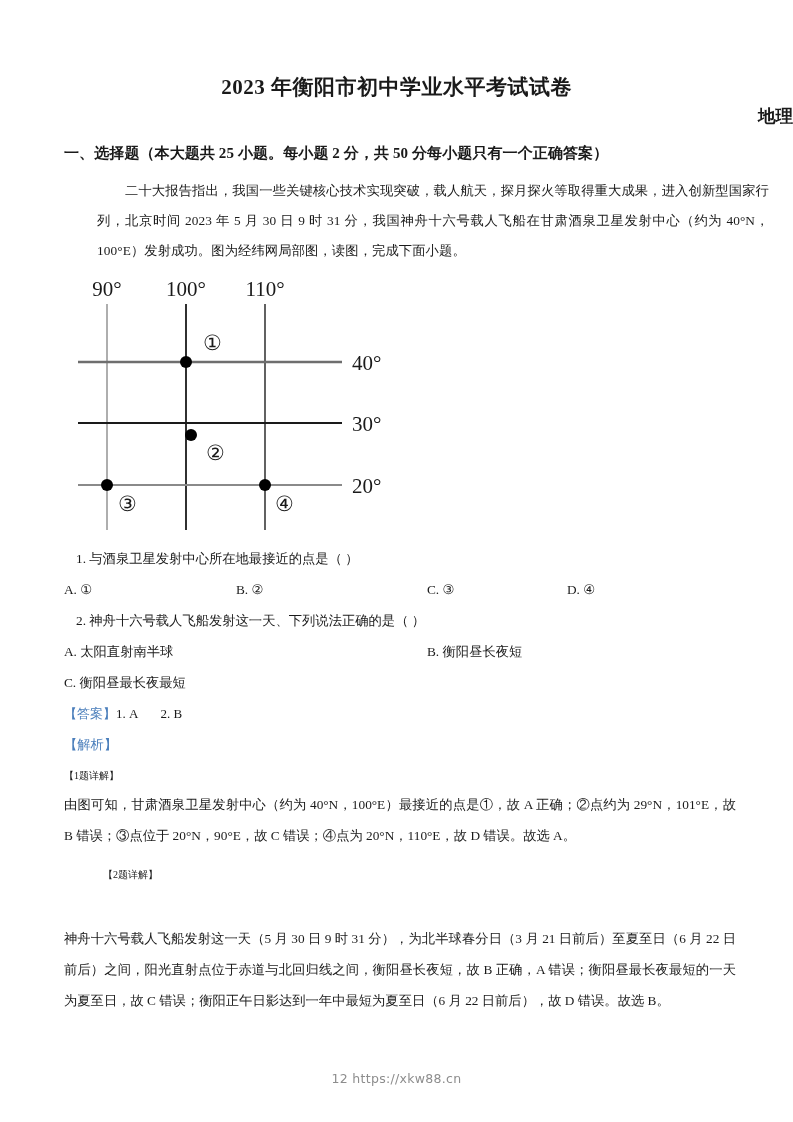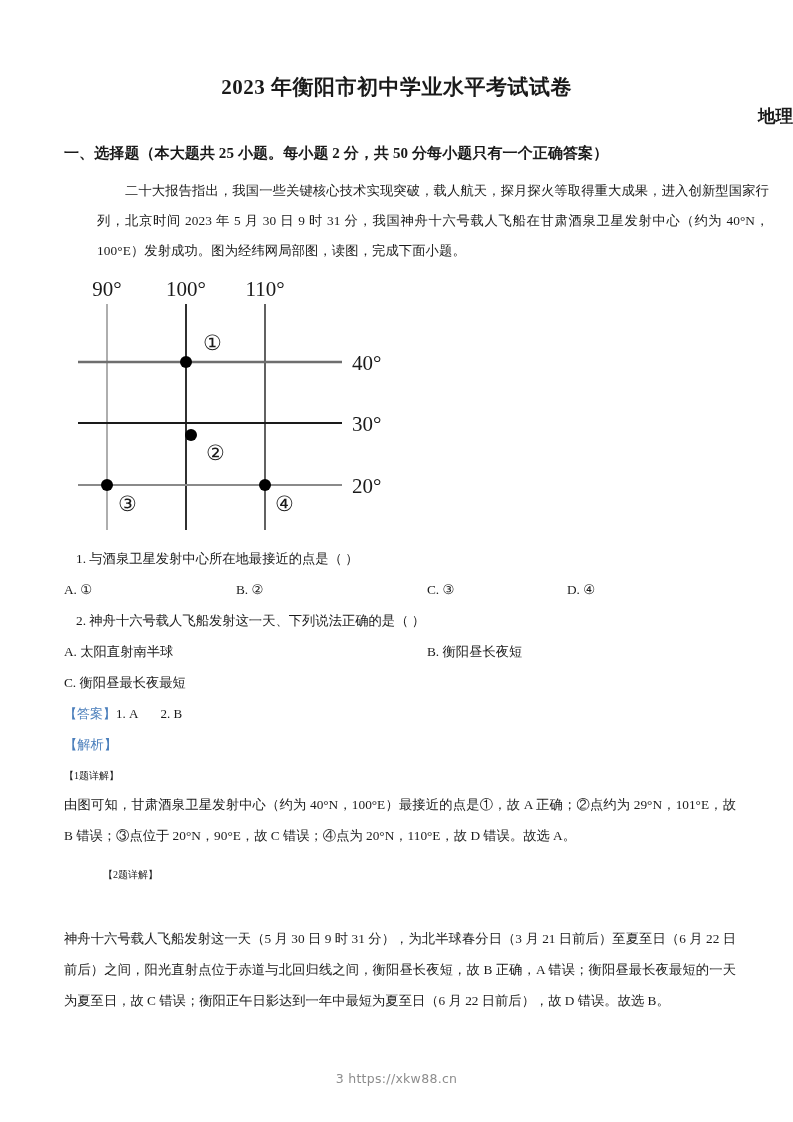--- a/index.html
+++ b/index.html
@@ -239,15 +239,15 @@
   <div class="analysis-line">
     <span class="tag">【解析】</span>
   </div>
 
   <div class="detail-head d1-head">【1题详解】</div>
   <div class="detail-body d1-body">由图可知，甘肃酒泉卫星发射中心（约为 40°N，100°E）最接近的点是①，故 A 正确；②点约为 29°N，101°E，故 B 错误；③点位于 20°N，90°E，故 C 错误；④点为 20°N，110°E，故 D 错误。故选 A。</div>
 
   <div class="detail-head d2-head">【2题详解】</div>
   <div class="detail-body d2-body">神舟十六号载人飞船发射这一天（5 月 30 日 9 时 31 分），为北半球春分日（3 月 21 日前后）至夏至日（6 月 22 日前后）之间，阳光直射点位于赤道与北回归线之间，衡阳昼长夜短，故 B 正确，A 错误；衡阳昼最长夜最短的一天为夏至日，故 C 错误；衡阳正午日影达到一年中最短为夏至日（6 月 22 日前后），故 D 错误。故选 B。</div>
 
-  <div class="footer">3 https://xkw88.cn</div>
+  <div class="footer">12 https://xkw88.cn</div>
 
 </div>
 
 </body></html>

